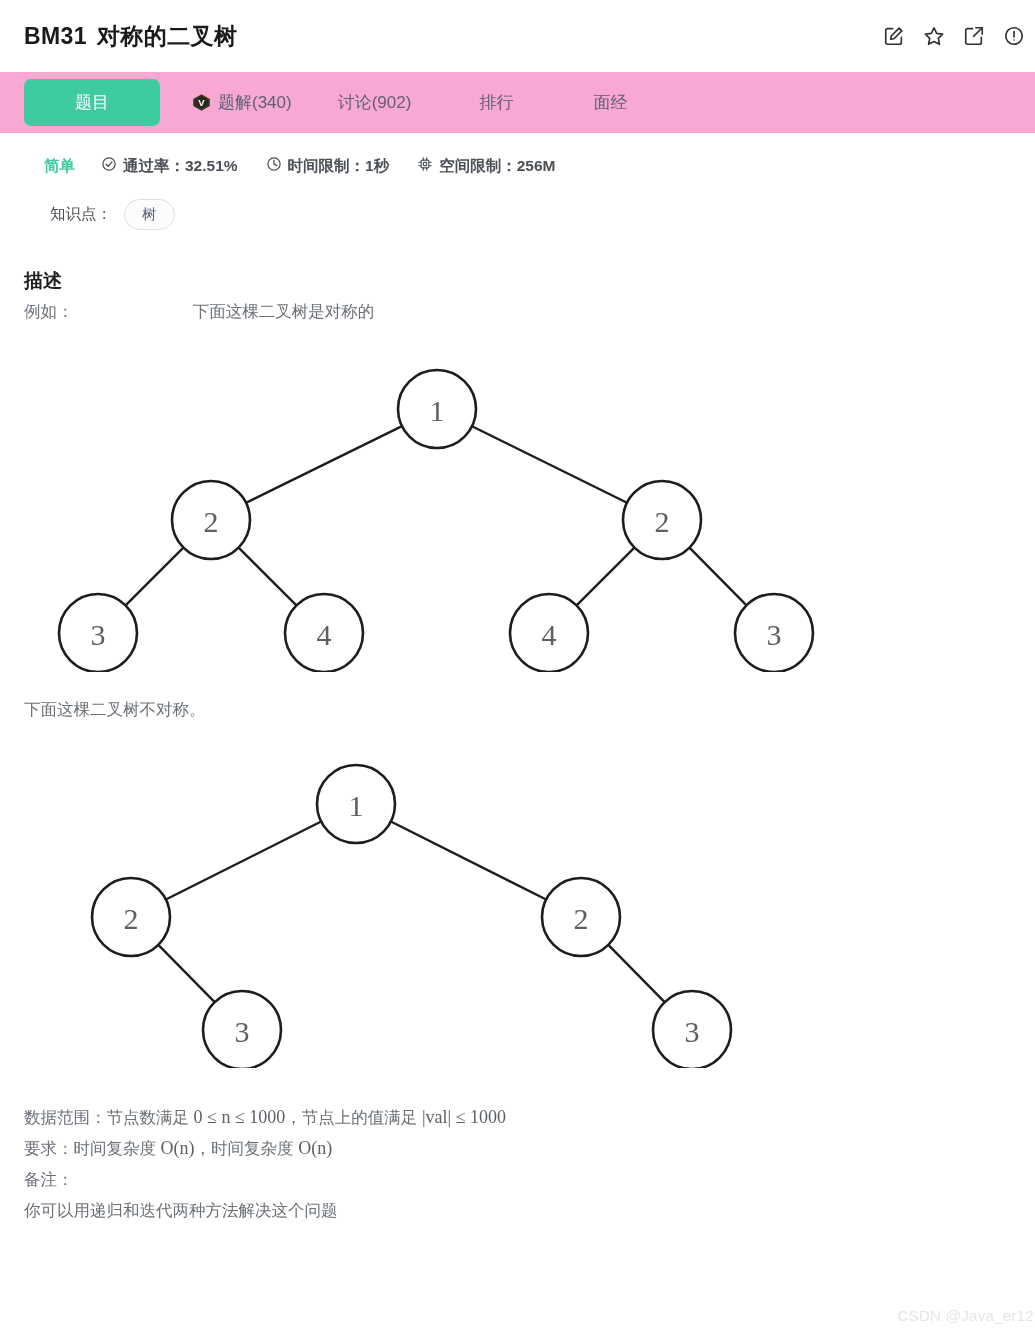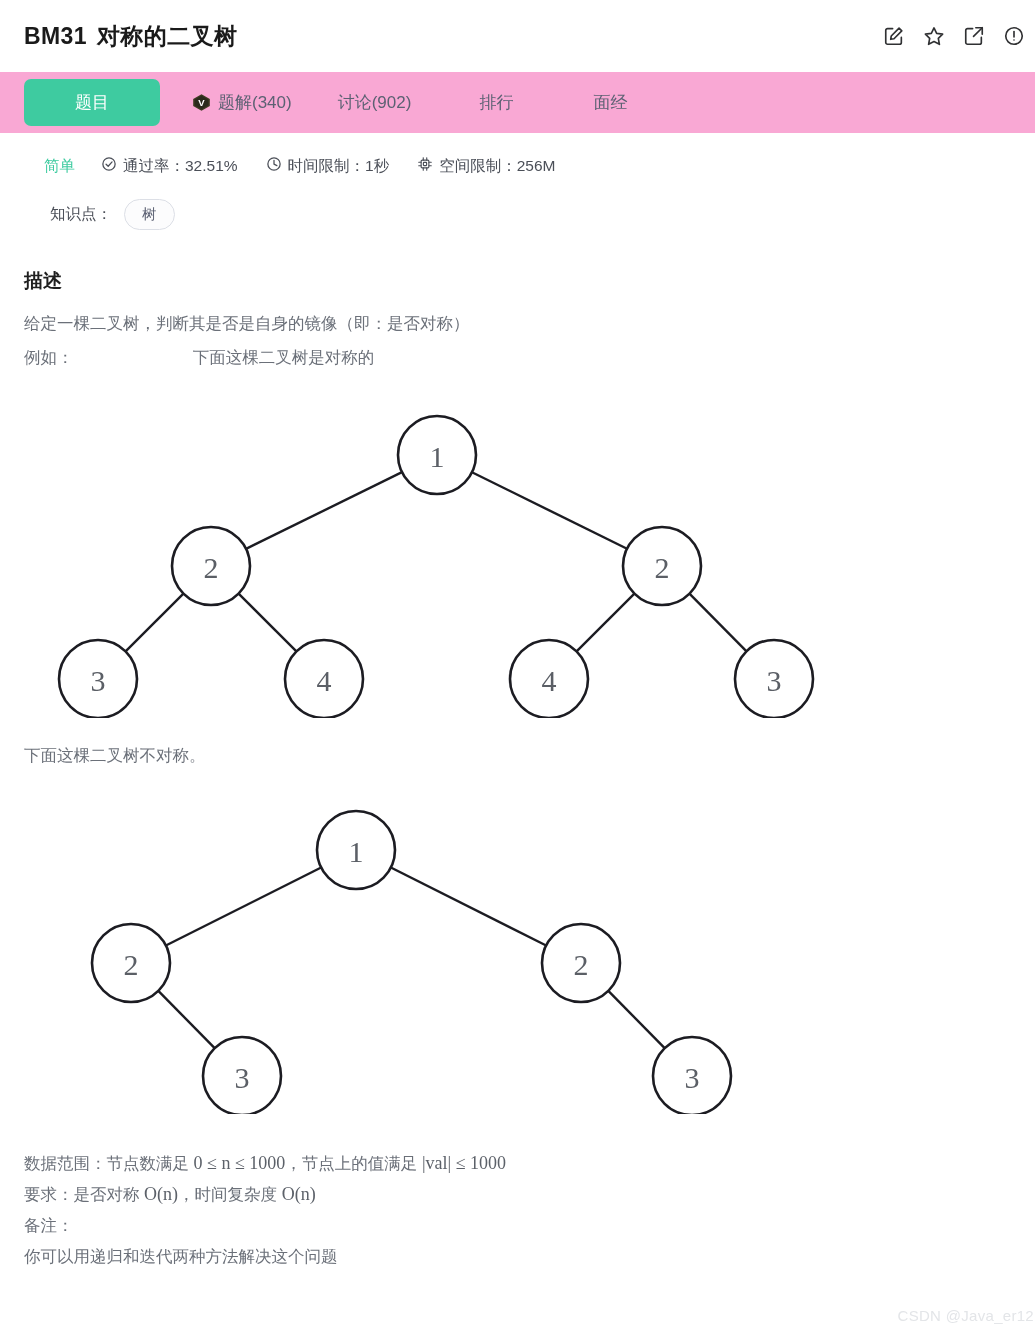--- a/index.html
+++ b/index.html
@@ -91,20 +91,21 @@
     display: block;
   }
 
   
   .meta {
     display: flex;
     align-items: center;
     padding: 23px 4px 0 44px;
     font-size: 15.5px;
     color: #4b4f58;
+    font-weight: bold;
   }
   .meta .difficulty {
     color: #3ecba0;
     font-size: 15.5px;
     margin-right: 26px;
   }
   .meta-item {
     display: flex;
     align-items: flex-start;
     margin-right: 28px;
@@ -313,21 +314,20 @@
   </span>
 </div>
 
 <div class="kp-row">
   <span class="kp-label">知识点：</span>
   <span class="kp-tag">树</span>
 </div>
 
 <div class="section">
   <div class="section-title">描述</div>
-  <div class="para">给定一棵二叉树，判断其是否是自身的镜像（即：是否对称）</div>
   <div class="para tight">例如：                          下面这棵二叉树是对称的</div>
 </div>
 
 <div class="figure">
   <svg id="tree1-svg" width="1035" height="330" viewBox="0 0 1035 330">
       <line x1="401.99430596208066" y1="84.19306211596927" x2="246.00569403791937" y2="160.80693788403073" class="tree-line"></line>
       <line x1="471.97542950622596" y1="84.25454522307149" x2="627.024570493774" y2="160.74545477692857" class="tree-line"></line>
       <line x1="183.42283553372465" y1="205.57716446627535" x2="125.57716446627535" y2="263.42283553372465" class="tree-line"></line>
       <line x1="238.57716446627535" y1="205.57716446627535" x2="296.42283553372465" y2="263.42283553372465" class="tree-line"></line>
       <line x1="634.4228355337247" y1="205.57716446627535" x2="576.5771644662753" y2="263.42283553372465" class="tree-line"></line>
@@ -395,20 +395,20 @@
       </g>
     </svg>
 </div>
 
 <div class="section">
   <div class="constraints">
     <div class="row">
       <span>数据范围：节点数满足 </span><span class="mathy var">0 ≤ n ≤ 1000</span><span>，节点上的值满足 </span><span class="mathy var">|val| ≤ 1000</span>
     </div>
     <div class="row">
-      <span>要求：是否对称 </span><span class="mathy var">O(n)</span><span>，时间复杂度 </span><span class="mathy var">O(n)</span>
+      <span>要求：时间复杂度 </span><span class="mathy var">O(n)</span><span>，时间复杂度 </span><span class="mathy var">O(n)</span>
     </div>
     <div class="row">备注：</div>
     <div class="row">你可以用递归和迭代两种方法解决这个问题</div>
   </div>
 </div>
 
 <div class="watermark">CSDN @Java_er12</div>
 
 </body></html>

